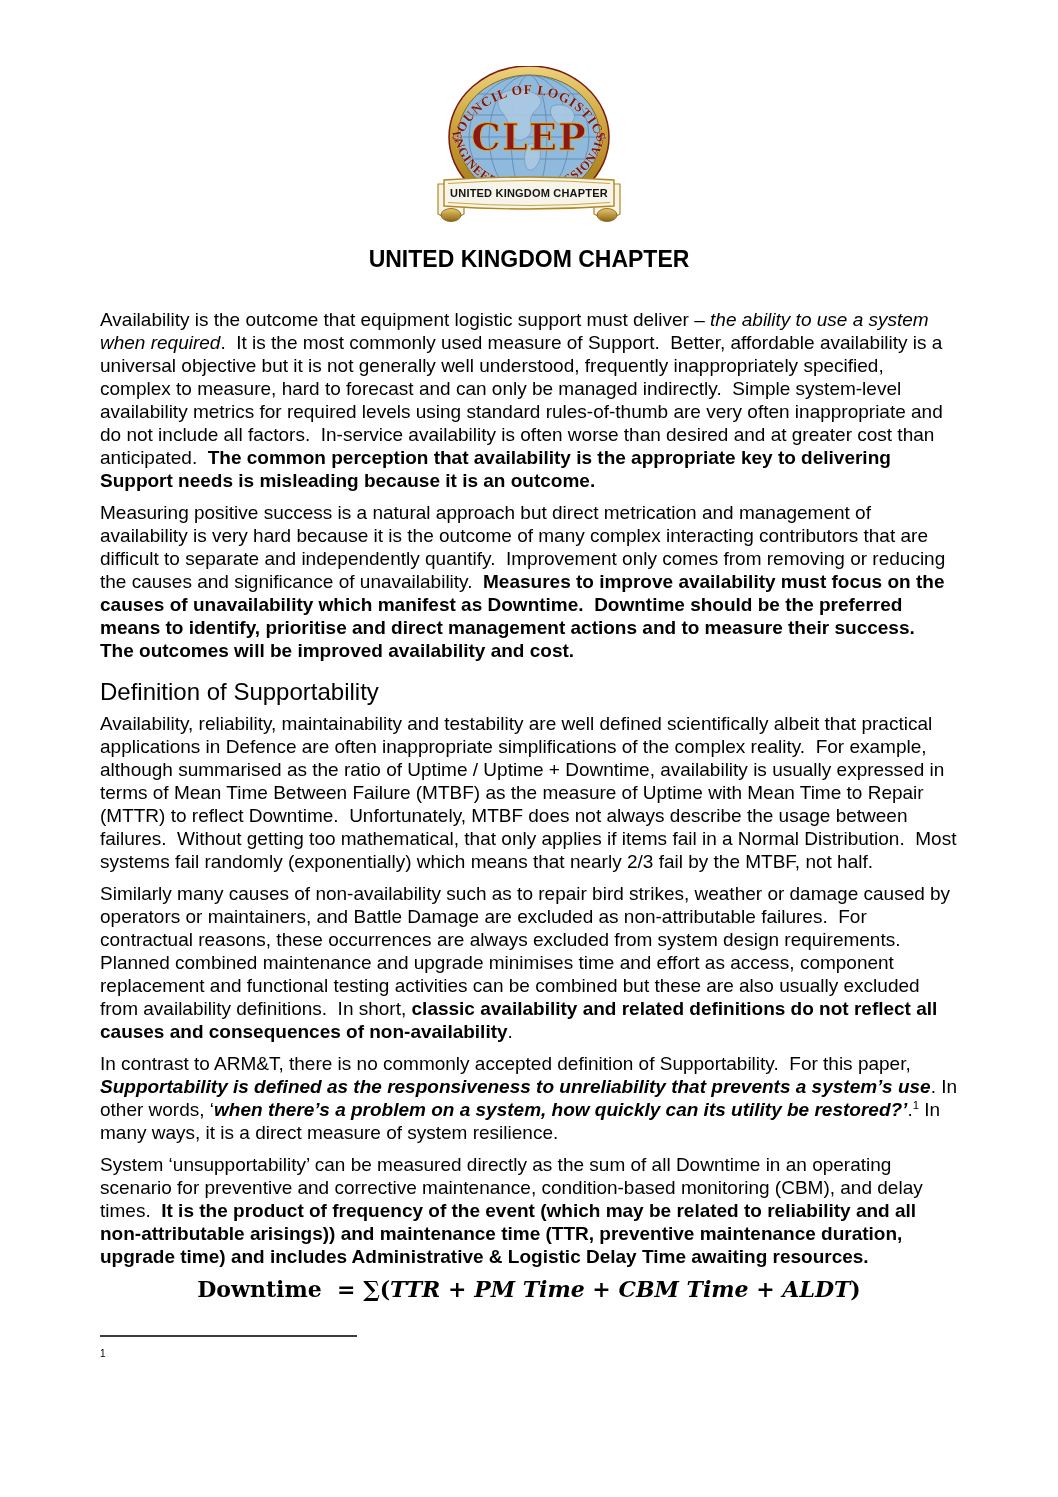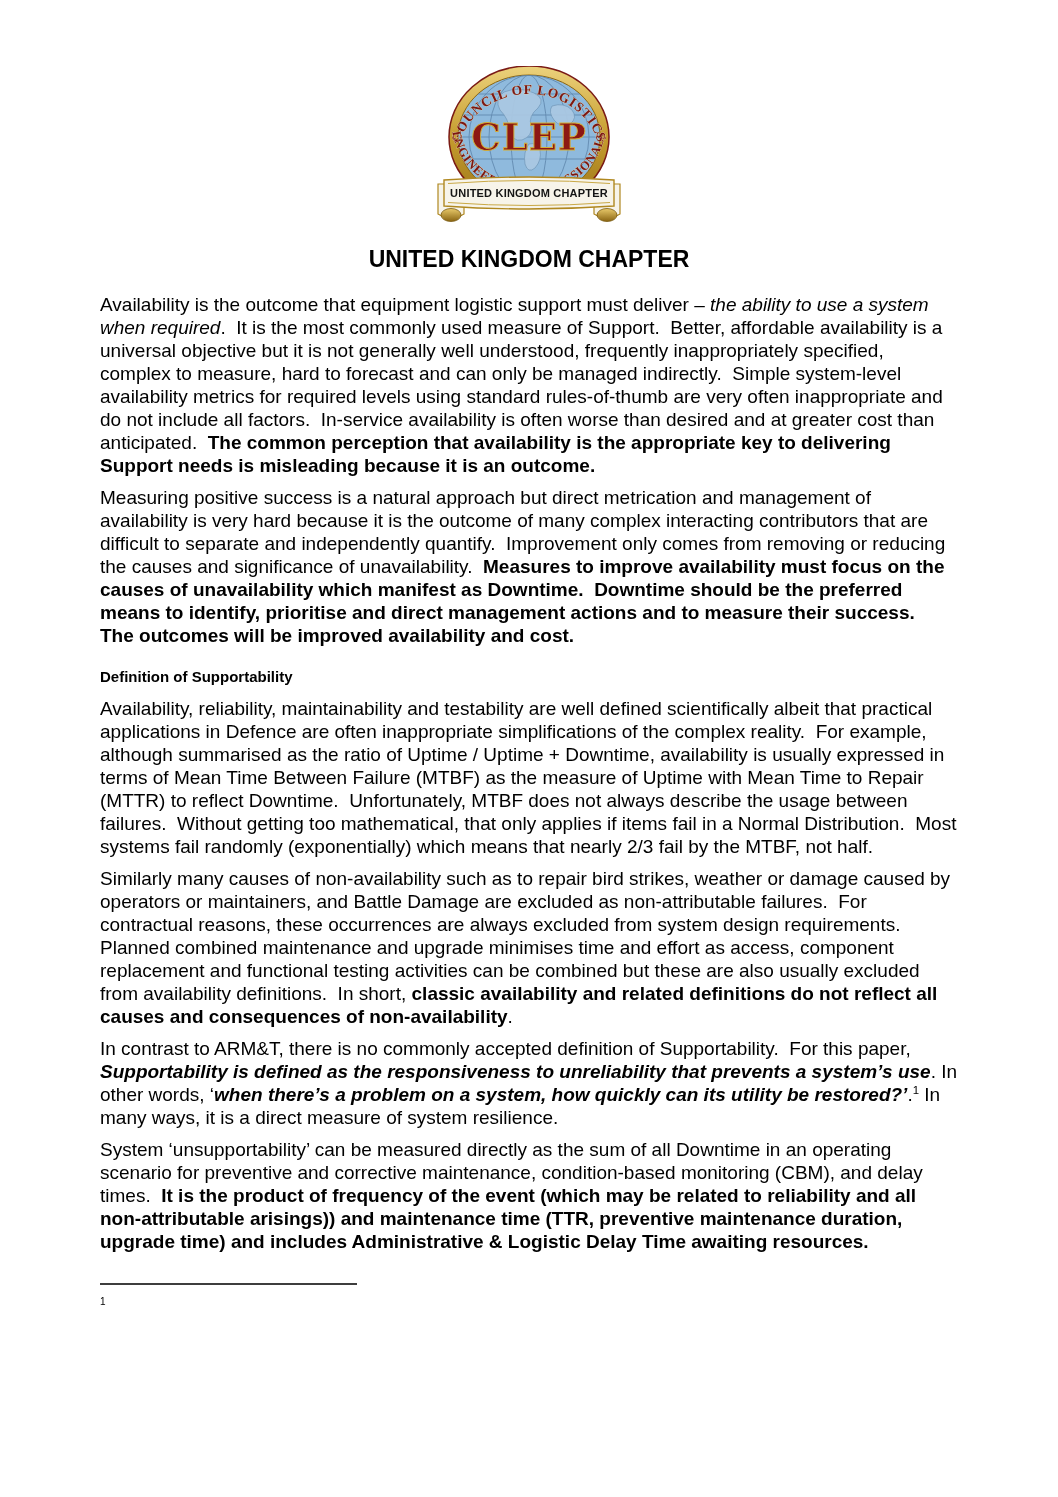--- a/index.html
+++ b/index.html
@@ -21,24 +21,24 @@
   }
   h2.doc-title {
     font-size:23px; line-height:26px; font-weight:700;
     text-align:center; margin:25px 0 0 0;
   }
   p.body {
     font-size:19px; line-height:23px;
     margin:9px 0 0 0;
     white-space:pre-wrap;
   }
-  p.body.first { margin-top:21px; }
+  p.body.first { margin-top:36px; }
   p.body.statement { margin-top:21px; }
   h3.section-heading {
-    font-size:15px; line-height:23px; font-weight:700;
+    font-size:24px; line-height:23px; font-weight:400;
     margin:18px 0 0 0;
   }
   .r-normal { font-style:normal; font-weight:400; }
   .r-italic { font-style:italic; }
   .r-bold   { font-weight:700; }
   .r-bolditalic { font-weight:700; font-style:italic;margin-top:8px; }
   sup { font-size:0.60em; line-height:0; vertical-align:super; }
   .formula {
     margin:6px 0 0 0;
     text-align:center;
@@ -146,20 +146,21 @@
   <h3 class="section-heading">Definition of Supportability</h3>
 
   <p class="body"><span class="r-normal">Availability, reliability, maintainability and testability are well defined scientifically albeit that practical applications in Defence are often inappropriate simplifications of the complex reality.  For example, although summarised as the ratio of Uptime / Uptime + Downtime, availability is usually expressed in terms of Mean Time Between Failure (MTBF) as the measure of Uptime with Mean Time to Repair (MTTR) to reflect Downtime.  Unfortunately, MTBF does not always describe the usage between failures.  Without getting too mathematical, that only applies if items fail in a Normal Distribution.  Most systems fail randomly (exponentially) which means that nearly 2/3 fail by the MTBF, not half.</span></p>
 
   <p class="body"><span class="r-normal">Similarly many causes of non-availability such as to repair bird strikes, weather or damage caused by operators or maintainers, and Battle Damage are excluded as non-attributable failures.  For contractual reasons, these occurrences are always excluded from system design requirements.  Planned combined maintenance and upgrade minimises time and effort as access, component replacement and functional testing activities can be combined but these are also usually excluded from availability definitions.  In short, </span><span class="r-bold">classic availability and related definitions do not reflect all causes and consequences of non-availability</span><span class="r-normal">.</span></p>
 
   <p class="body"><span class="r-normal">In contrast to ARM&amp;T, there is no commonly accepted definition of Supportability.  For this paper, </span><span class="r-bolditalic">Supportability is defined as the responsiveness to unreliability that prevents a system’s use</span><span class="r-normal">. In other words, ‘</span><span class="r-bolditalic">when there’s a problem on a system, how quickly can its utility be restored?’</span><span class="r-normal">.</span><sup class="r-normal">1</sup><span class="r-normal"> In many ways, it is a direct measure of system resilience.</span></p>
 
   <p class="body"><span class="r-normal">System ‘unsupportability’ can be measured directly as the sum of all Downtime in an operating scenario for preventive and corrective maintenance, condition-based monitoring (CBM), and delay times.  </span><span class="r-bold">It is the product of frequency of the event (which may be related to reliability and all non-attributable arisings)) and maintenance time (TTR, preventive maintenance duration, upgrade time) and includes Administrative &amp; Logistic Delay Time awaiting resources.</span></p>
 
+  <div class="formula"><span class="r-bold">Downtime  = </span><span class="r-bold">∑(</span><span class="r-bolditalic">TTR</span><span class="r-bold"> + </span><span class="r-bolditalic">PM Time</span><span class="r-bold"> + </span><span class="r-bolditalic">CBM Time</span><span class="r-bold"> + </span><span class="r-bolditalic">ALDT</span><span class="r-bold">)</span></div>
 
   <div class="footnote-sep"></div>
 
   <div class="footnote">
     <span class="fn-marker">1</span>
   </div>
 
 </div>
 
 </body></html>

